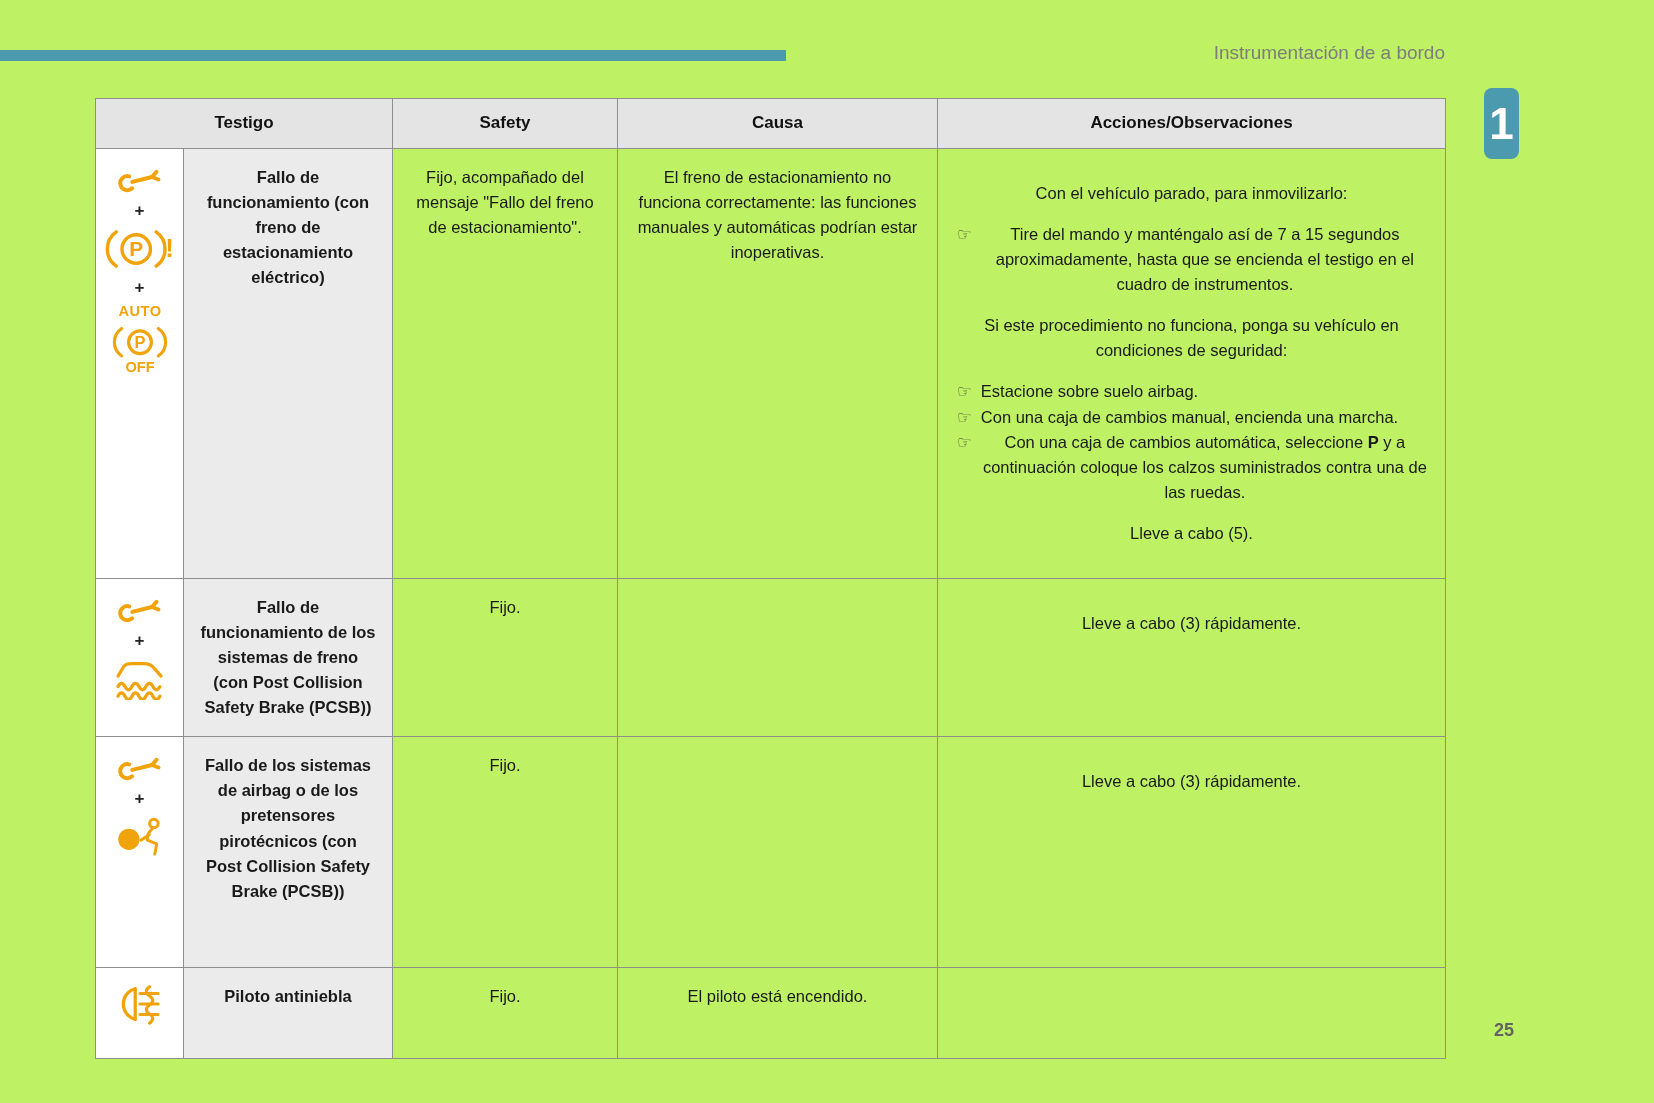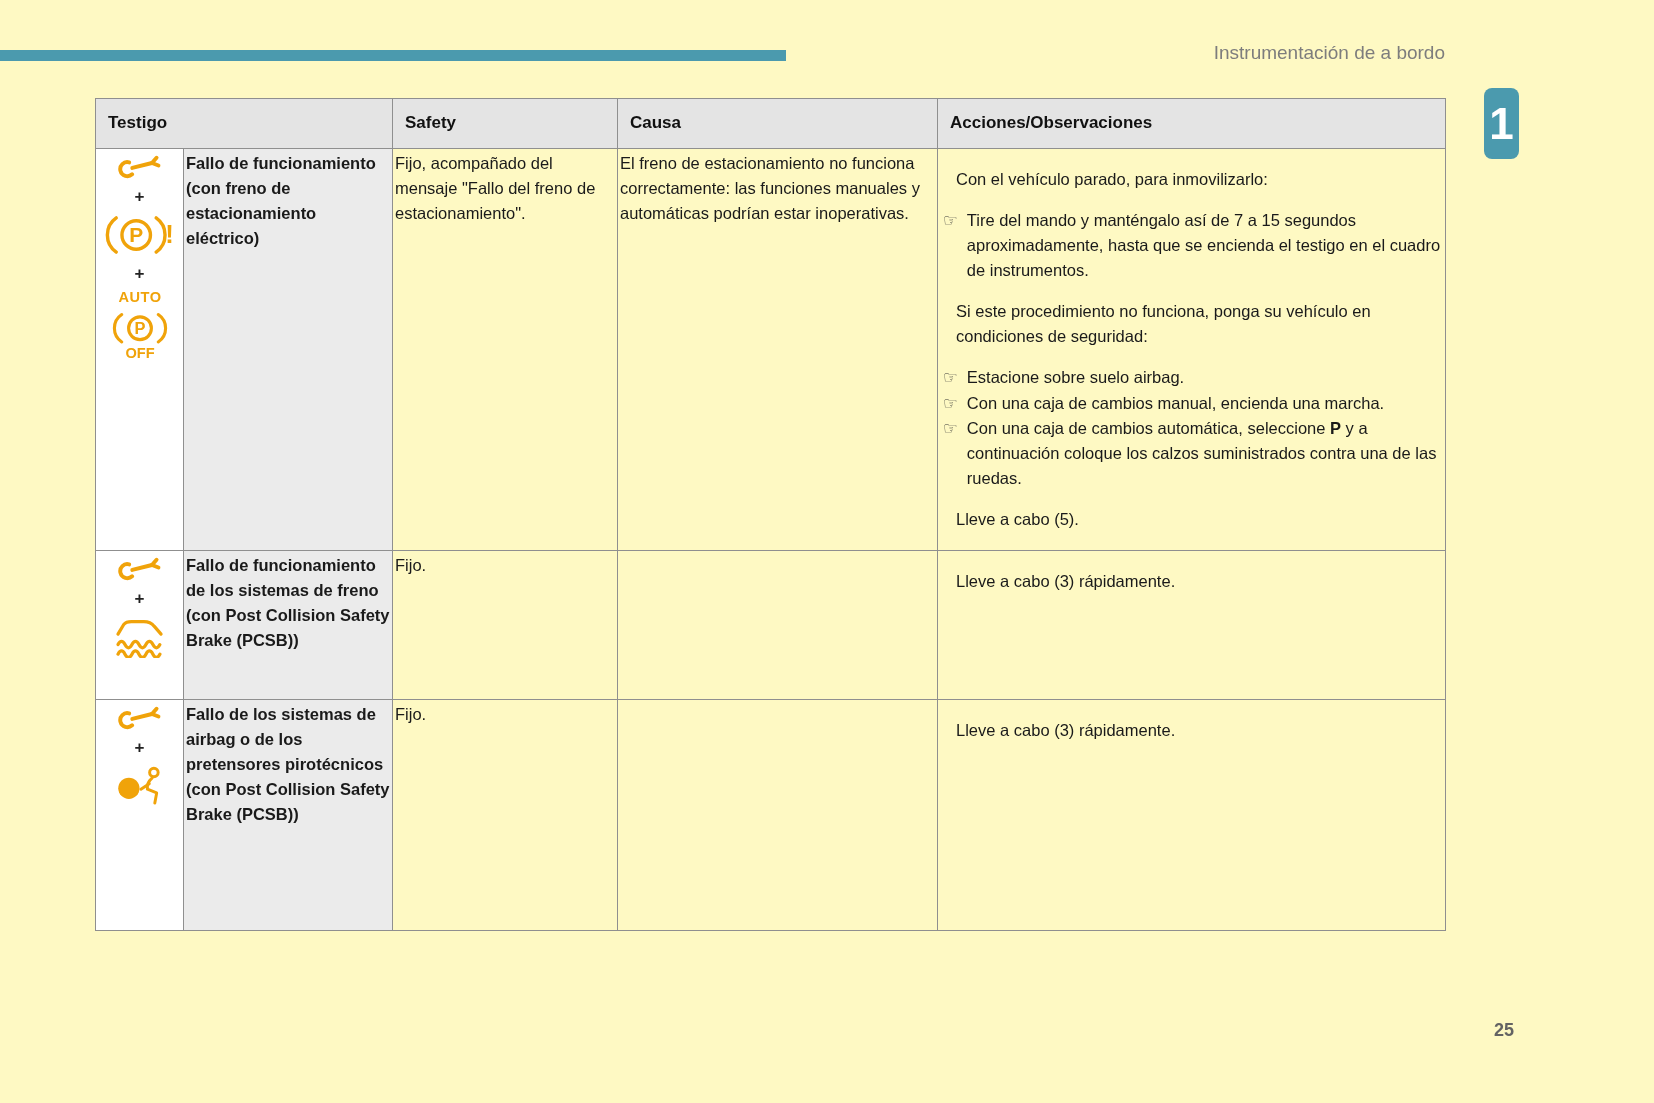--- a/index.html
+++ b/index.html
@@ -2,41 +2,41 @@
 <html style="--accent: #4B9AAE; --orange: #F0A30A;"><head>
 <meta charset="utf-8">
 <style>
   :root { --accent:#4B9AAE; --orange:#F0A30A; --border:#8f8f8f; }
   * { box-sizing: border-box; }
   html,body { margin:0; padding:0; }
   body {
     font-family:"Liberation Sans","DejaVu Sans",sans-serif;
     color:#161616; background:#ffffff;
   }
-  .page { position:relative; width:1654px; height:1103px; background:#fef9c3; overflow:hidden; }
+  .page { position:relative; width:1654px; height:1103px; background:#bef264; overflow:hidden; }
 
   .top-rule { position:absolute; left:0; top:50px; width:786px; height:11px; background:var(--accent); }
   .header-title { position:absolute; top:42px; right:209px; font-size:19px; color:#7d7d7d; white-space:nowrap; }
   .chapter-tab {
     position:absolute; left:1484px; top:88px; width:35px; height:71px;
     background:var(--accent); border-radius:8px; color:#fff; font-weight:bold; font-size:44px;
     display:flex; align-items:center; justify-content:center;
   }
   .page-number { position:absolute; left:1494px; top:1020px; font-size:18px; font-weight:bold; color:#636363;text-align:center; }
 
   table.manual-table {
     position:absolute; left:95px; top:98px; width:1350px;
     border-collapse:collapse; table-layout:fixed;
     border:1.5px solid #777;
   }
   .manual-table th, .manual-table td {
-    border:1px solid var(--border); vertical-align:top; text-align:left;
+    border:1px solid var(--border); vertical-align:top; text-align:center;
   }
   .manual-table thead th { background:#e4e4e4; font-size:17px; padding:14px 12px; color:#111; height:50px; }
-  .manual-table td { font-size:16.5px; line-height:1.52; padding:2px; color:#1a1a1a; }
+  .manual-table td { font-size:16.5px; line-height:1.52; padding:16px; color:#1a1a1a; }
   tr.r1 { height:375px; } tr.r2 { height:149px; } tr.r3 { height:231px; } tr.r4 { height:91px; }
 
   .icon-cell { text-align:center; padding:16px 6px; background:#fff; }
   .icon-stack { display:flex; flex-direction:column; align-items:center; gap:7px; }
   .plus { color:#222; font-weight:bold; font-size:17px; line-height:1; }
   .desc-cell { background:#ebebeb; font-weight:bold; font-size:17px; line-height:1.55; }
 
   .actions-cell { line-height:1.55; }
   .action-text { margin:16px; }
   .action-bullet { display:flex; gap:9px; padding-left:3px; }
@@ -181,18 +181,36 @@
      </svg>
             </div>
           </td>
         <td class="desc-cell">Fallo de los sistemas de airbag o de los pretensores pirotécnicos (con Post Collision Safety Brake (PCSB))</td>
         <td>Fijo.</td>
         <td></td>
         <td class="actions-cell">
             <div class="action-text">Lleve a cabo (3) rápidamente.</div>
           </td>
       </tr>
+      <tr class="r4">
+        <td class="icon-cell">
+            <div class="icon-stack">
+              <svg class="ic" viewBox="0 0 54 44" width="52" height="42">
+       <g fill="none" stroke="#F0A30A" stroke-width="3.4" stroke-linecap="round">
+         <path d="M22 5 A16.5 16.5 0 0 0 22 37"></path>
+         <path d="M22 5 L22 37"></path>
+         <path d="M27 10 H46 M27 21 H46 M27 32 H46" stroke-width="3.2"></path>
+         <path d="M37 3 c-4.5 3 -4.5 6.5 0 9.5 c4.5 3 4.5 6.5 0 9.5 c-4.5 3 -4.5 6.5 0 9.5 c4.5 3 4.5 6.5 0 9.5" stroke-width="3.2"></path>
+       </g>
+     </svg>
+            </div>
+          </td>
+        <td class="desc-cell">Piloto antiniebla</td>
+        <td>Fijo.</td>
+        <td>El piloto está encendido.</td>
+        <td class="actions-cell"></td>
+      </tr>
     </tbody>
   </table>
 
   <div class="page-number">25</div>
 
 </div>
 
 </body></html>

